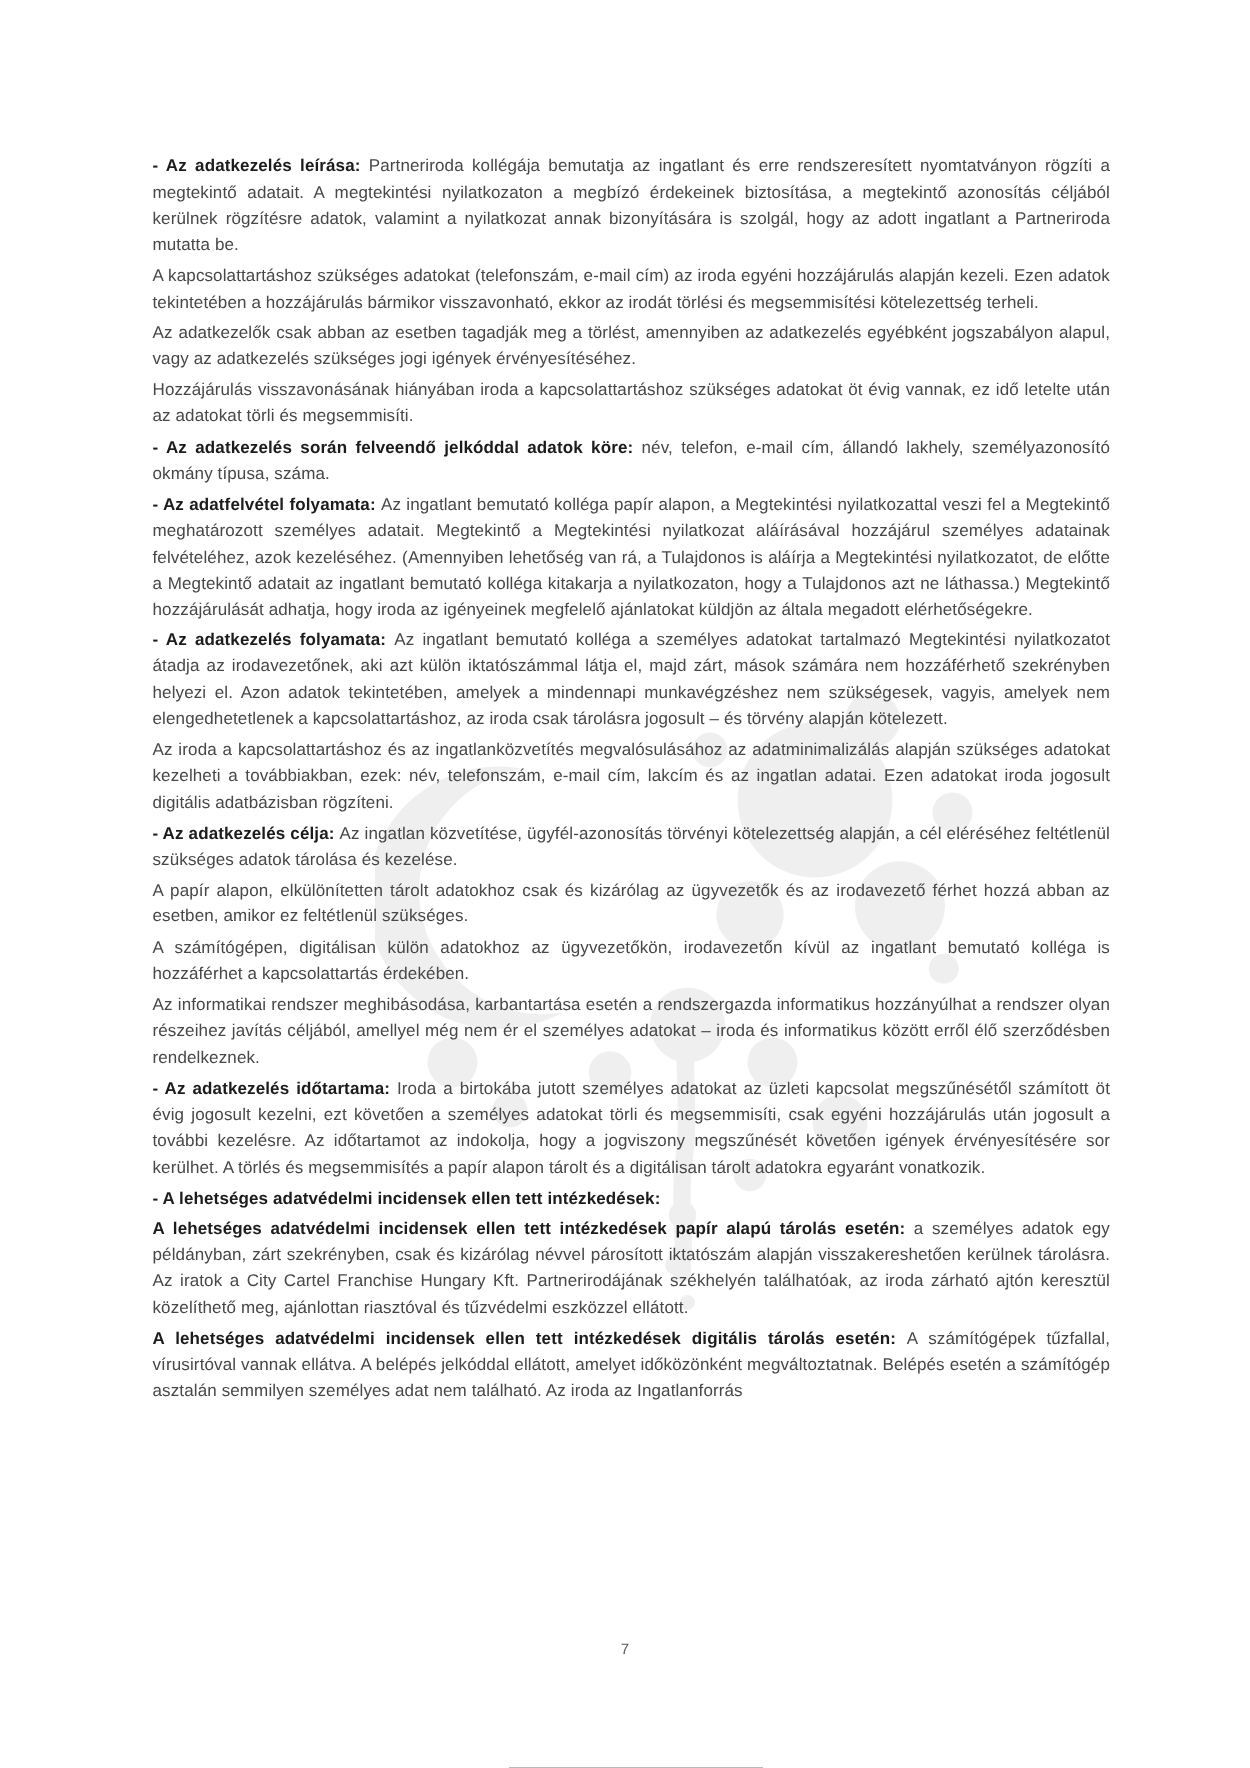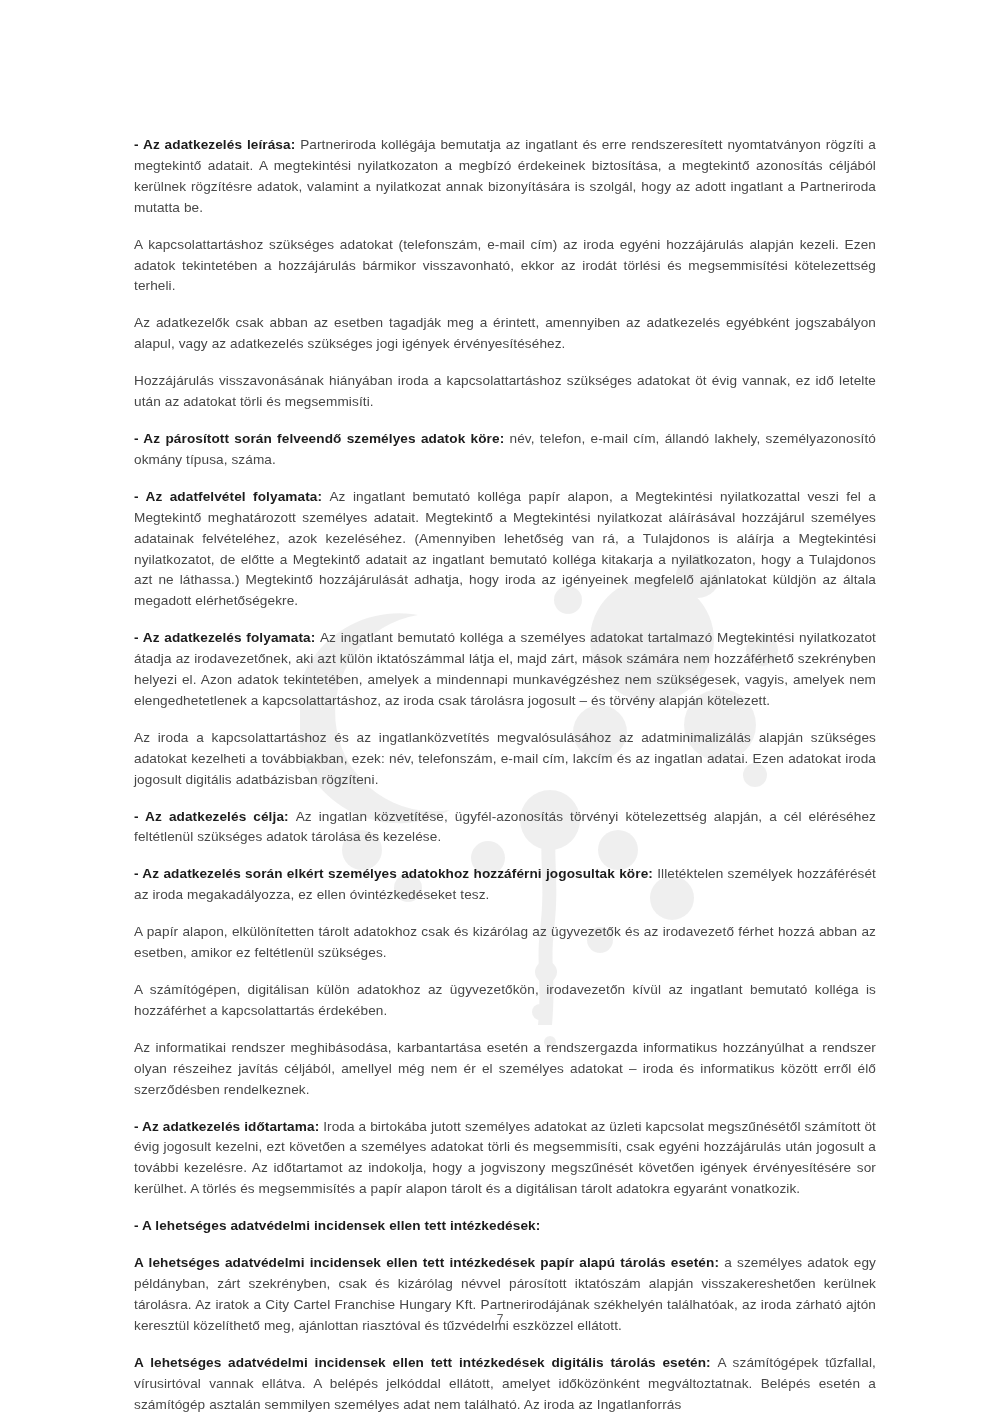--- a/index.html
+++ b/index.html
@@ -27,21 +27,21 @@
     left: 118px;
     top: 119px;
     width: 774px;
     z-index: 1;
     font-size: 13.6px;
     line-height: 20.9px;
     color: #474747;
     text-align: justify;
     letter-spacing: 0.1px;
   }
-  .para { margin: 16px; }
+  .para { margin: 4px; }
   .lead {
     font-weight: 700;
     color: #1c1c1c;
   }
   .lead.italic { }
   .footer {
     position: absolute;
     left: 0;
     top: 1312px;
     width: 100%;
@@ -80,28 +80,27 @@
       <path d="M243 290 C 238 340, 246 360, 240 410 C 236 445, 242 460, 238 505 L 252 505 C 256 460, 250 445, 254 410 C 260 360, 252 340, 257 290 Z"></path>
       <circle cx="246" cy="452" r="11"></circle>
       <circle cx="240" cy="492" r="8"></circle>
       <circle cx="250" cy="522" r="6"></circle>
     </g>
   </svg>
 
   <div class="doc-body" id="doc-body">
       <p class="para"><strong class="lead">- Az adatkezelés leírása: </strong>Partneriroda kollégája bemutatja az ingatlant és erre rendszeresített nyomtatványon rögzíti a megtekintő adatait. A megtekintési nyilatkozaton a megbízó érdekeinek biztosítása, a megtekintő azonosítás céljából kerülnek rögzítésre adatok, valamint a nyilatkozat annak bizonyítására is szolgál, hogy az adott ingatlant a Partneriroda mutatta be.</p>
       <p class="para">A kapcsolattartáshoz szükséges adatokat (telefonszám, e-mail cím) az iroda egyéni hozzájárulás alapján kezeli. Ezen adatok tekintetében a hozzájárulás bármikor visszavonható, ekkor az irodát törlési és megsemmisítési kötelezettség terheli.</p>
-      <p class="para">Az adatkezelők csak abban az esetben tagadják meg a érintett, amennyiben az adatkezelés egyébként jogszabályon alapul, vagy az adatkezelés szükséges jogi igények érvényesítéséhez.</p>
+      <p class="para">Az adatkezelők csak abban az esetben tagadják meg a törlést, amennyiben az adatkezelés egyébként jogszabályon alapul, vagy az adatkezelés szükséges jogi igények érvényesítéséhez.</p>
       <p class="para">Hozzájárulás visszavonásának hiányában iroda a kapcsolattartáshoz szükséges adatokat öt évig vannak, ez idő letelte után az adatokat törli és megsemmisíti.</p>
-      <p class="para"><strong class="lead">- Az párosított során felveendő személyes adatok köre: </strong>név, telefon, e-mail cím, állandó lakhely, személyazonosító okmány típusa, száma.</p>
+      <p class="para"><strong class="lead">- Az adatkezelés során felveendő jelkóddal adatok köre: </strong>név, telefon, e-mail cím, állandó lakhely, személyazonosító okmány típusa, száma.</p>
       <p class="para"><strong class="lead">- Az adatfelvétel folyamata: </strong>Az ingatlant bemutató kolléga papír alapon, a Megtekintési nyilatkozattal veszi fel a Megtekintő meghatározott személyes adatait. Megtekintő a Megtekintési nyilatkozat aláírásával hozzájárul személyes adatainak felvételéhez, azok kezeléséhez. (Amennyiben lehetőség van rá, a Tulajdonos is aláírja a Megtekintési nyilatkozatot, de előtte a Megtekintő adatait az ingatlant bemutató kolléga kitakarja a nyilatkozaton, hogy a Tulajdonos azt ne láthassa.) Megtekintő hozzájárulását adhatja, hogy iroda az igényeinek megfelelő ajánlatokat küldjön az általa megadott elérhetőségekre.</p>
       <p class="para"><strong class="lead">- Az adatkezelés folyamata: </strong>Az ingatlant bemutató kolléga a személyes adatokat tartalmazó Megtekintési nyilatkozatot átadja az irodavezetőnek, aki azt külön iktatószámmal látja el, majd zárt, mások számára nem hozzáférhető szekrényben helyezi el. Azon adatok tekintetében, amelyek a mindennapi munkavégzéshez nem szükségesek, vagyis, amelyek nem elengedhetetlenek a kapcsolattartáshoz, az iroda csak tárolásra jogosult – és törvény alapján kötelezett.</p>
       <p class="para">Az iroda a kapcsolattartáshoz és az ingatlanközvetítés megvalósulásához az adatminimalizálás alapján szükséges adatokat kezelheti a továbbiakban, ezek: név, telefonszám, e-mail cím, lakcím és az ingatlan adatai. Ezen adatokat iroda jogosult digitális adatbázisban rögzíteni.</p>
       <p class="para"><strong class="lead">- Az adatkezelés célja: </strong>Az ingatlan közvetítése, ügyfél-azonosítás törvényi kötelezettség alapján, a cél eléréséhez feltétlenül szükséges adatok tárolása és kezelése.</p>
-      <p class="para"><strong class="lead">- Az adatkezelés során elkért személyes adatokhoz hozzáférni jogosultak köre: </strong>Illetéktelen személyek hozzáférését az iroda megakadályozza, ez ellen óvintézkedéseket tesz.</p>
       <p class="para">A papír alapon, elkülönítetten tárolt adatokhoz csak és kizárólag az ügyvezetők és az irodavezető  férhet hozzá abban az esetben, amikor ez feltétlenül szükséges.</p>
       <p class="para">A számítógépen, digitálisan külön adatokhoz az ügyvezetőkön, irodavezetőn kívül az ingatlant bemutató kolléga is hozzáférhet a kapcsolattartás érdekében.</p>
       <p class="para">Az informatikai rendszer meghibásodása, karbantartása esetén a rendszergazda informatikus hozzányúlhat a rendszer olyan részeihez javítás céljából, amellyel még nem ér el személyes adatokat – iroda és informatikus között erről élő szerződésben rendelkeznek.</p>
       <p class="para"><strong class="lead">- Az adatkezelés időtartama: </strong>Iroda a birtokába jutott személyes adatokat az üzleti kapcsolat megszűnésétől számított öt évig jogosult kezelni, ezt követően a személyes adatokat törli és megsemmisíti, csak egyéni hozzájárulás után jogosult a további kezelésre. Az időtartamot az indokolja, hogy a jogviszony megszűnését követően igények érvényesítésére sor kerülhet. A törlés és megsemmisítés a papír alapon tárolt és a digitálisan tárolt adatokra egyaránt vonatkozik.</p>
       <p class="para"><strong class="lead">- A lehetséges adatvédelmi incidensek ellen tett intézkedések:</strong></p>
       <p class="para"><strong class="lead italic">A lehetséges adatvédelmi incidensek ellen tett intézkedések papír alapú tárolás esetén: </strong>a személyes adatok egy példányban, zárt szekrényben, csak és kizárólag névvel párosított iktatószám alapján visszakereshetően kerülnek tárolásra. Az iratok a City Cartel Franchise Hungary Kft.  Partnerirodájának székhelyén találhatóak, az iroda zárható ajtón keresztül közelíthető meg, ajánlottan riasztóval és tűzvédelmi eszközzel ellátott.</p>
       <p class="para"><strong class="lead italic">A lehetséges adatvédelmi incidensek ellen tett intézkedések digitális tárolás esetén: </strong>A számítógépek tűzfallal, vírusirtóval vannak ellátva. A belépés jelkóddal ellátott, amelyet időközönként megváltoztatnak. Belépés esetén a számítógép asztalán semmilyen személyes adat nem található. Az iroda az Ingatlanforrás</p>
     </div>
 
   <div class="footer">

